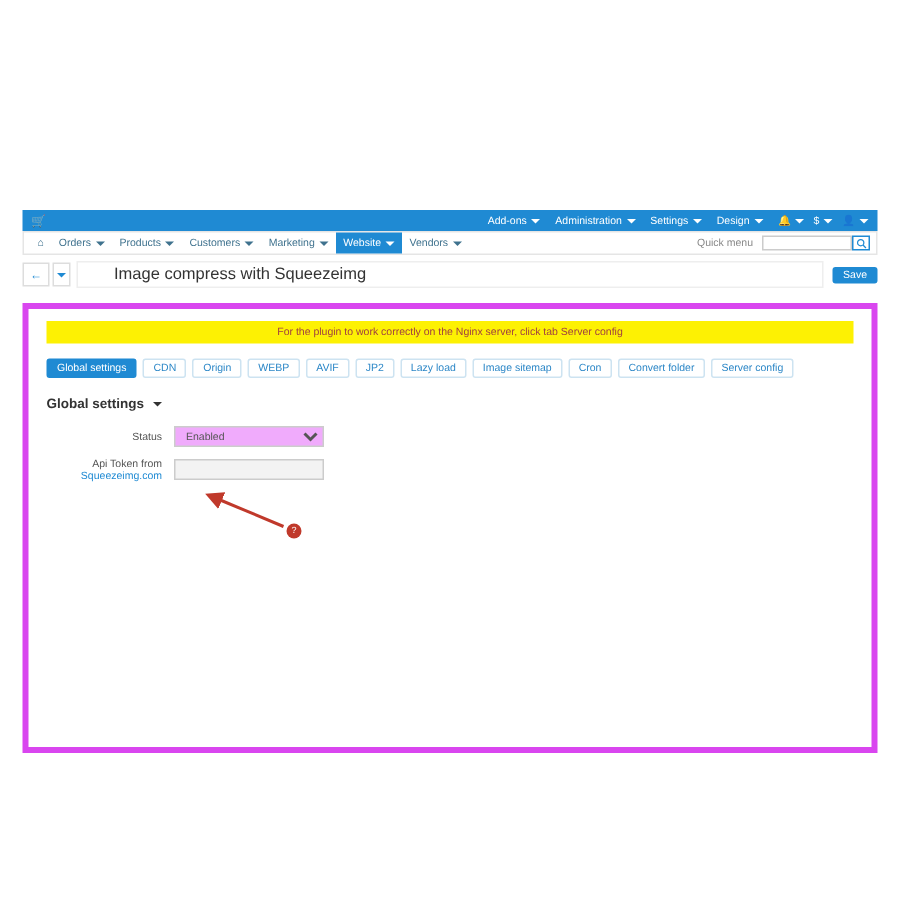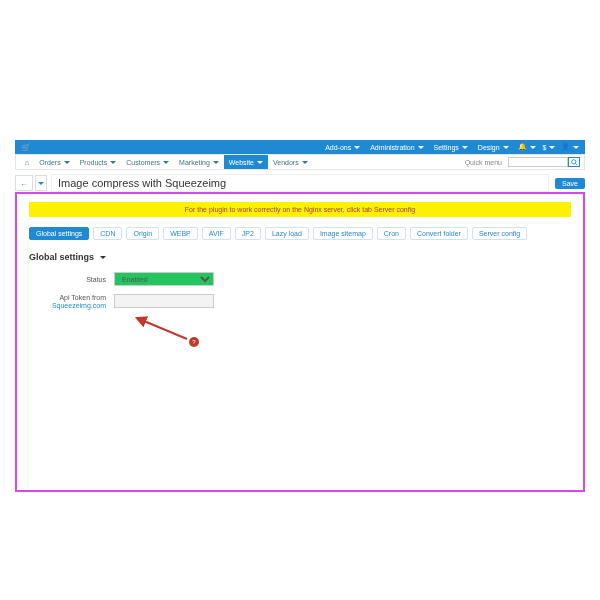--- a/index.html
+++ b/index.html
@@ -17,32 +17,32 @@
   .nav-home { padding:0 5px; color:#3f728e;}
   .nav-flex { flex:1;}
   .quickmenu { font-size:7px; color:#888; margin-right:6px;}
   .searchbox { display:flex; align-items:center; gap:0;}
   .searchbox input { width:60px; height:10px; border:1px solid #ccc; font-size:7px; padding:0 2px;}
   .searchbtn { width:12px; height:10px; border:1px solid #1f8ad3; background:#fff; color:#1f8ad3; display:flex; align-items:center; justify-content:center;}
   .headerrow { display:flex; align-items:center; margin-top:4px; gap:2px;}
   .backbtn, .ddbtn { border:1px solid #ddd; background:#fff; height:16px; display:flex; align-items:center; justify-content:center; color:#1f8ad3; font-size:8px;}
   .backbtn{ width:18px;}
   .ddbtn{ width:12px;}
-  .pagetitle { flex:1; border:1px solid #eee; height:18px; display:flex; align-items:center; padding-left:6px; font-size:11px; color:#333; margin-left:2px;}
+  .pagetitle { flex:1; border:1px solid #eee; height:18px; display:flex; align-items:center; padding-left:24px; font-size:11px; color:#333; margin-left:2px;}
   .savebtn { background:#1f8ad3; color:#fff; border:none; padding:2px 7px; font-size:7px; border-radius:2px; margin-left:4px; cursor:pointer;}
-  .panel { background:#fff; border:2px solid #d946ef; margin-top:0; padding:8px 12px 30px 12px; min-height:300px;}
+  .panel { background:#fff; border:4px solid #d946ef; margin-top:10px; padding:8px 12px 30px 12px; min-height:300px;}
   .alert { background:#fdf103; color:#a04040; text-align:center; font-size:7px; padding:4px 2px; margin-bottom:10px;}
   .tabsrow { display:flex; gap:4px; flex-wrap:wrap; margin-bottom:12px;}
   .tab { border:1px solid #cde3f1; background:#fff; color:#2c87c7; font-size:7px; padding:2px 6px; border-radius:2px; cursor:pointer;}
   .tab.active { background:#1f8ad3; color:#fff; border-color:#1f8ad3;}
   .sectiontitle { font-size:9px; font-weight:bold; display:flex; align-items:center; gap:6px; margin-bottom:10px;}
   .formrow { display:flex; align-items:center; margin-bottom:8px;}
   .flabel { width:85px; text-align:right; padding-right:8px; font-size:7px; color:#555;}
   .flabel a { color:#1f8ad3; text-decoration:none;}
-  .fcontrol select, .fcontrol input { width:100px; height:14px; border:1px solid #ccc; font-size:7px; padding:0 3px; background:#22c55e; color:#555;}
+  .fcontrol select, .fcontrol input { width:100px; height:14px; border:1px solid #ccc; font-size:7px; padding:0 3px; background:#f0abfc; color:#555;}
   .arrow-annot { position:relative; margin-left:100px; margin-top:2px; height:30px;}
   .arrow-annot svg { overflow:visible;}
   .dotnum { position:absolute; left:60px; top:18px; width:10px; height:10px; background:#c0392b; color:#fff; border-radius:50%; font-size:6px; display:flex; align-items:center; justify-content:center;}
   .cartico { font-size:8px;}
 </style>
 </head>
 <body>
 
 <div class="stage">
 

